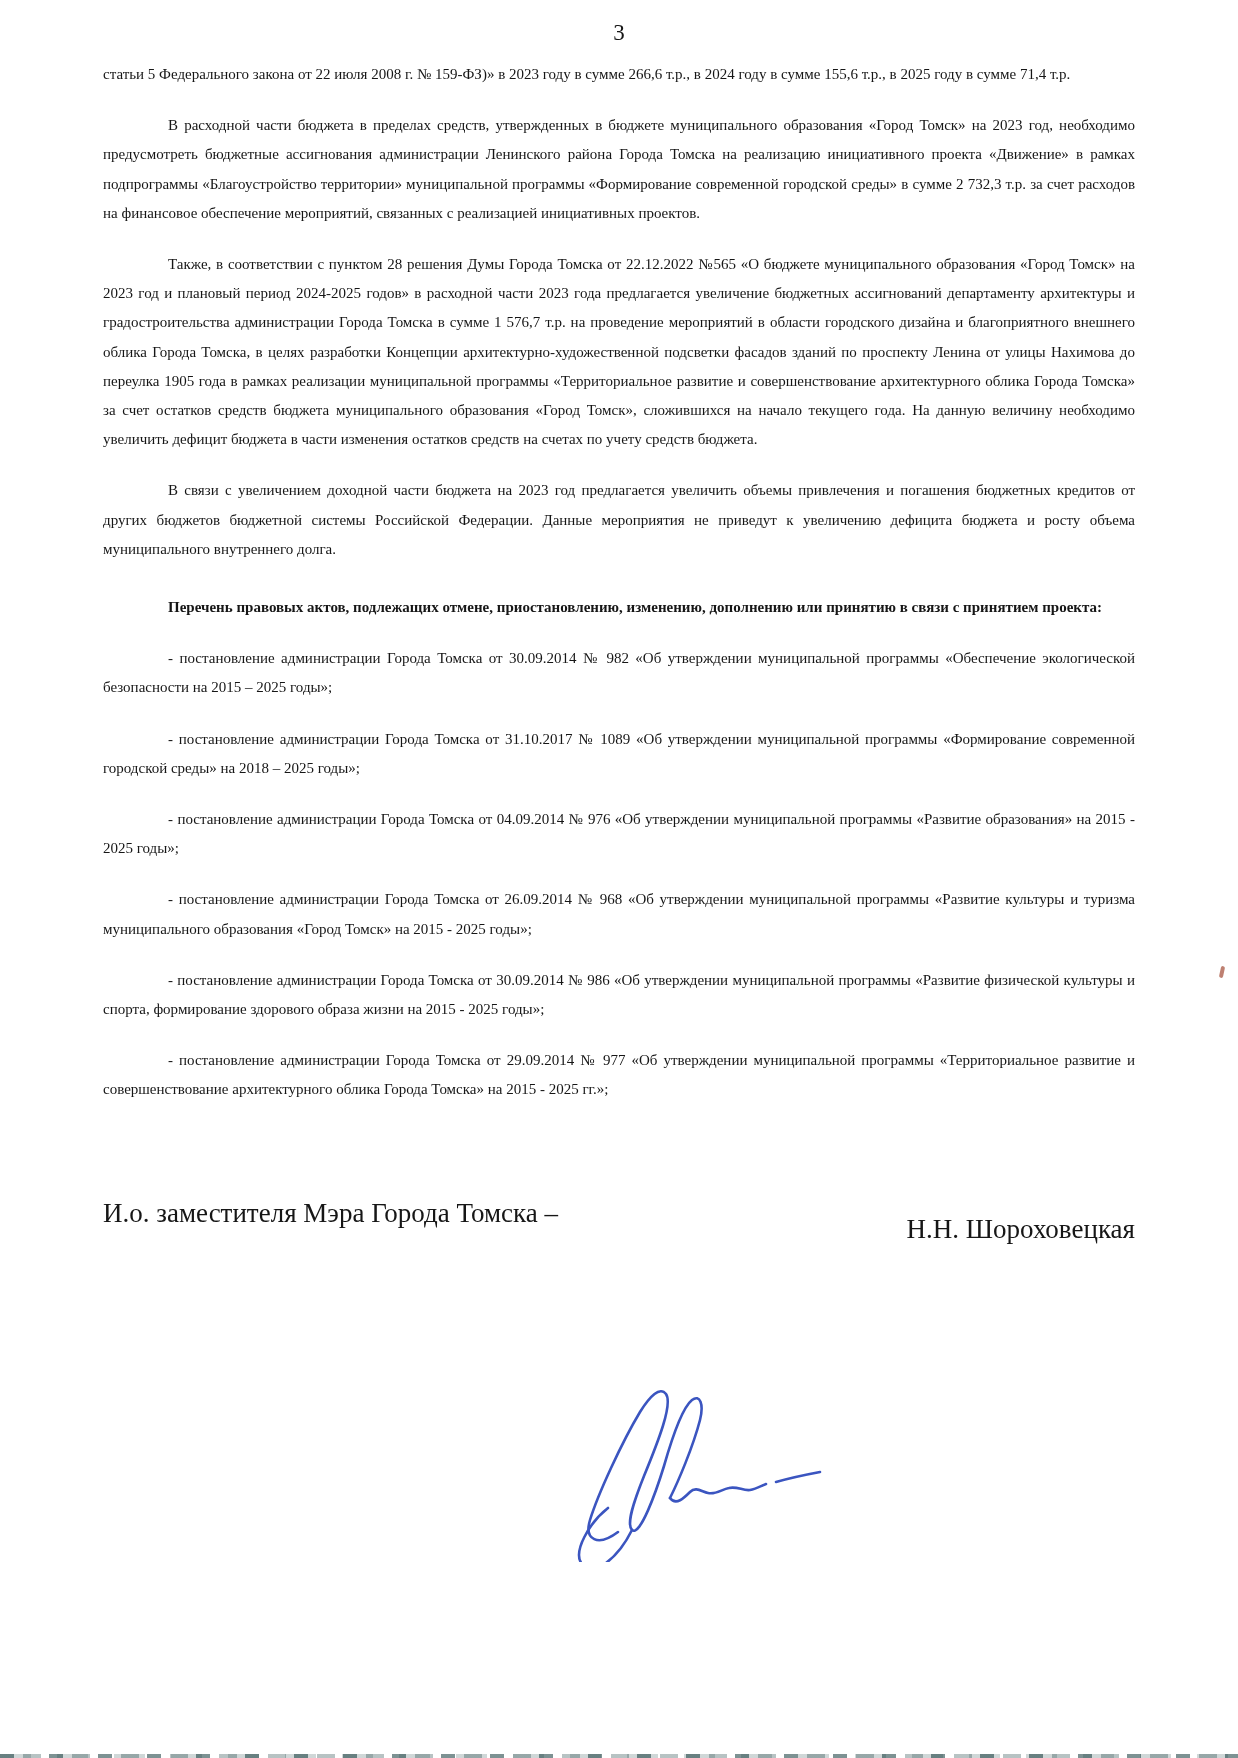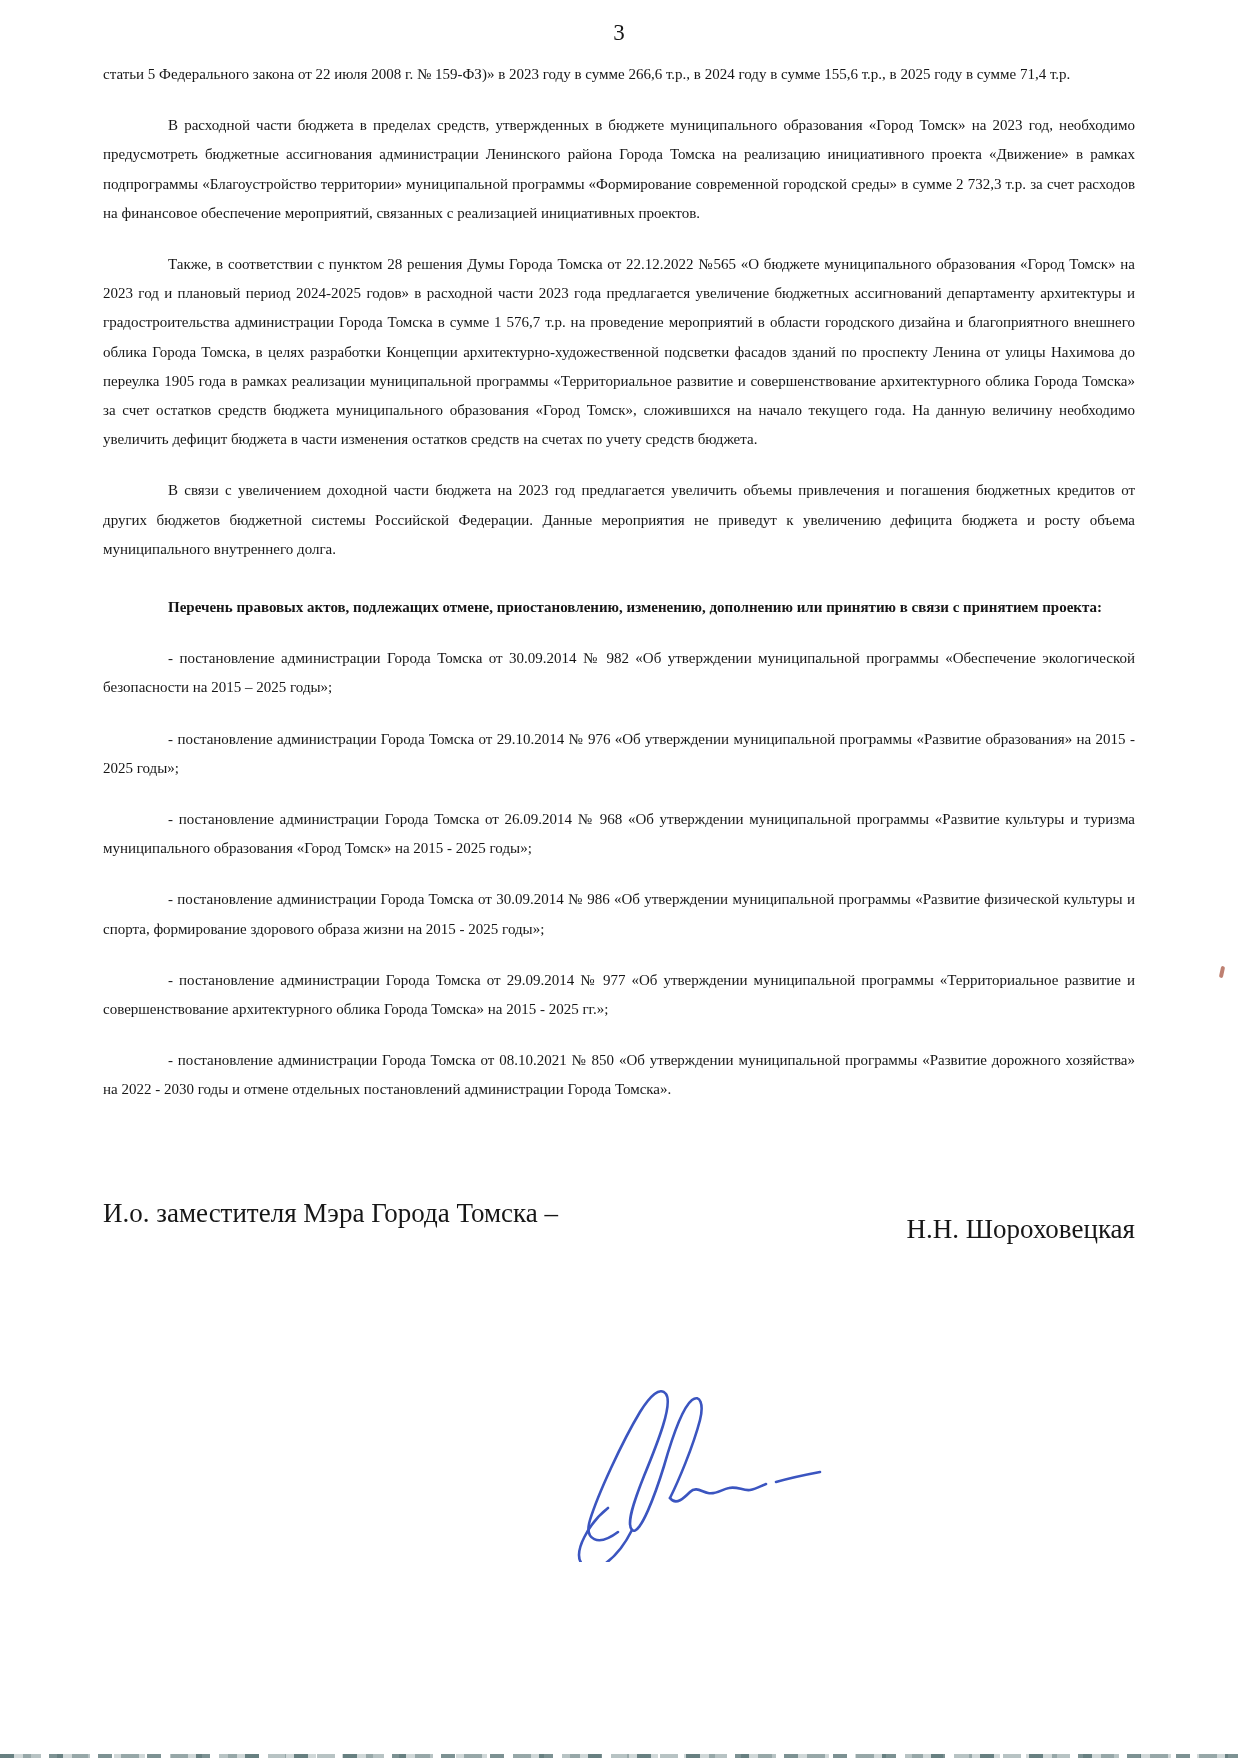--- a/index.html
+++ b/index.html
@@ -84,25 +84,25 @@
 
   <div class="doc-body">
     <p class="para">статьи 5 Федерального закона от 22 июля 2008 г. № 159-ФЗ)» в 2023 году в сумме 266,6 т.р., в 2024 году в сумме 155,6 т.р., в 2025 году в сумме 71,4 т.р.</p>
     <p class="para indent">В расходной части бюджета в пределах средств, утвержденных в бюджете муниципального образования «Город Томск» на 2023 год, необходимо предусмотреть бюджетные ассигнования администрации Ленинского района Города Томска на реализацию инициативного проекта «Движение» в рамках подпрограммы «Благоустройство территории» муниципальной программы «Формирование современной городской среды» в сумме 2&nbsp;732,3 т.р. за счет расходов на финансовое обеспечение мероприятий, связанных с реализацией инициативных проектов.</p>
     <p class="para indent">Также, в соответствии с пунктом 28 решения Думы Города Томска от 22.12.2022 №565 «О бюджете муниципального образования «Город Томск» на 2023 год и плановый период 2024-2025 годов» в расходной части 2023 года предлагается увеличение бюджетных ассигнований департаменту архитектуры и градостроительства администрации Города Томска в сумме 1&nbsp;576,7 т.р. на проведение мероприятий в области городского дизайна и благоприятного внешнего облика Города Томска, в целях разработки Концепции архитектурно-художественной подсветки фасадов зданий по проспекту Ленина от улицы Нахимова до переулка 1905 года в рамках реализации муниципальной программы «Территориальное развитие и совершенствование архитектурного облика Города Томска» за счет остатков средств бюджета муниципального образования «Город Томск», сложившихся на начало текущего года. На данную величину необходимо увеличить дефицит бюджета в части изменения остатков средств на счетах по учету средств бюджета.</p>
     <p class="para indent">В связи с увеличением доходной части бюджета на 2023 год предлагается увеличить объемы привлечения и погашения бюджетных кредитов от других бюджетов бюджетной системы Российской Федерации. Данные мероприятия не приведут к увеличению дефицита бюджета и росту объема муниципального внутреннего долга.</p>
 
     <p class="para indent heading">Перечень правовых актов, подлежащих отмене, приостановлению, изменению, дополнению или принятию в связи с принятием проекта:</p>
 
     <p class="para indent">- постановление администрации Города Томска от 30.09.2014 № 982 «Об утверждении муниципальной программы «Обеспечение экологической безопасности на 2015 – 2025 годы»;</p>
-    <p class="para indent">- постановление администрации Города Томска от 29.10.2014 № 976 «Об утверждении муниципальной программы «Развитие образования» на 2015 - 2025 годы»;</p>
+    <p class="para indent">- постановление администрации Города Томска от 31.10.2017 № 1089 «Об утверждении муниципальной программы «Формирование современной городской среды» на 2018 – 2025 годы»;</p>
+    <p class="para indent">- постановление администрации Города Томска от 04.09.2014 № 976 «Об утверждении муниципальной программы «Развитие образования» на 2015 - 2025 годы»;</p>
     <p class="para indent">- постановление администрации Города Томска от 26.09.2014 № 968 «Об утверждении муниципальной программы «Развитие культуры и туризма муниципального образования «Город Томск» на 2015 - 2025 годы»;</p>
     <p class="para indent">- постановление администрации Города Томска от 30.09.2014 № 986 «Об утверждении муниципальной программы «Развитие физической культуры и спорта, формирование здорового образа жизни на 2015 - 2025 годы»;</p>
     <p class="para indent">- постановление администрации Города Томска от 29.09.2014 № 977 «Об утверждении муниципальной программы «Территориальное развитие и совершенствование архитектурного облика Города Томска» на 2015 - 2025 гг.»;</p>
-    <p class="para indent">- постановление администрации Города Томска от 08.10.2021 № 850 «Об утверждении муниципальной программы «Развитие дорожного хозяйства» на 2022 - 2030 годы и отмене отдельных постановлений администрации Города Томска».</p>
   </div>
 
   <div class="sig-row">
     <div class="sig-title">
       <div>И.о. заместителя Мэра Города Томска –</div>
     </div>
     <div class="sig-name">Н.Н. Шороховецкая</div>
   </div>
 
   <svg class="signature-svg" viewBox="0 0 330 190" xmlns="http://www.w3.org/2000/svg" fill="none" stroke="#3b55c0" stroke-width="2.6" stroke-linecap="round" stroke-linejoin="round">

